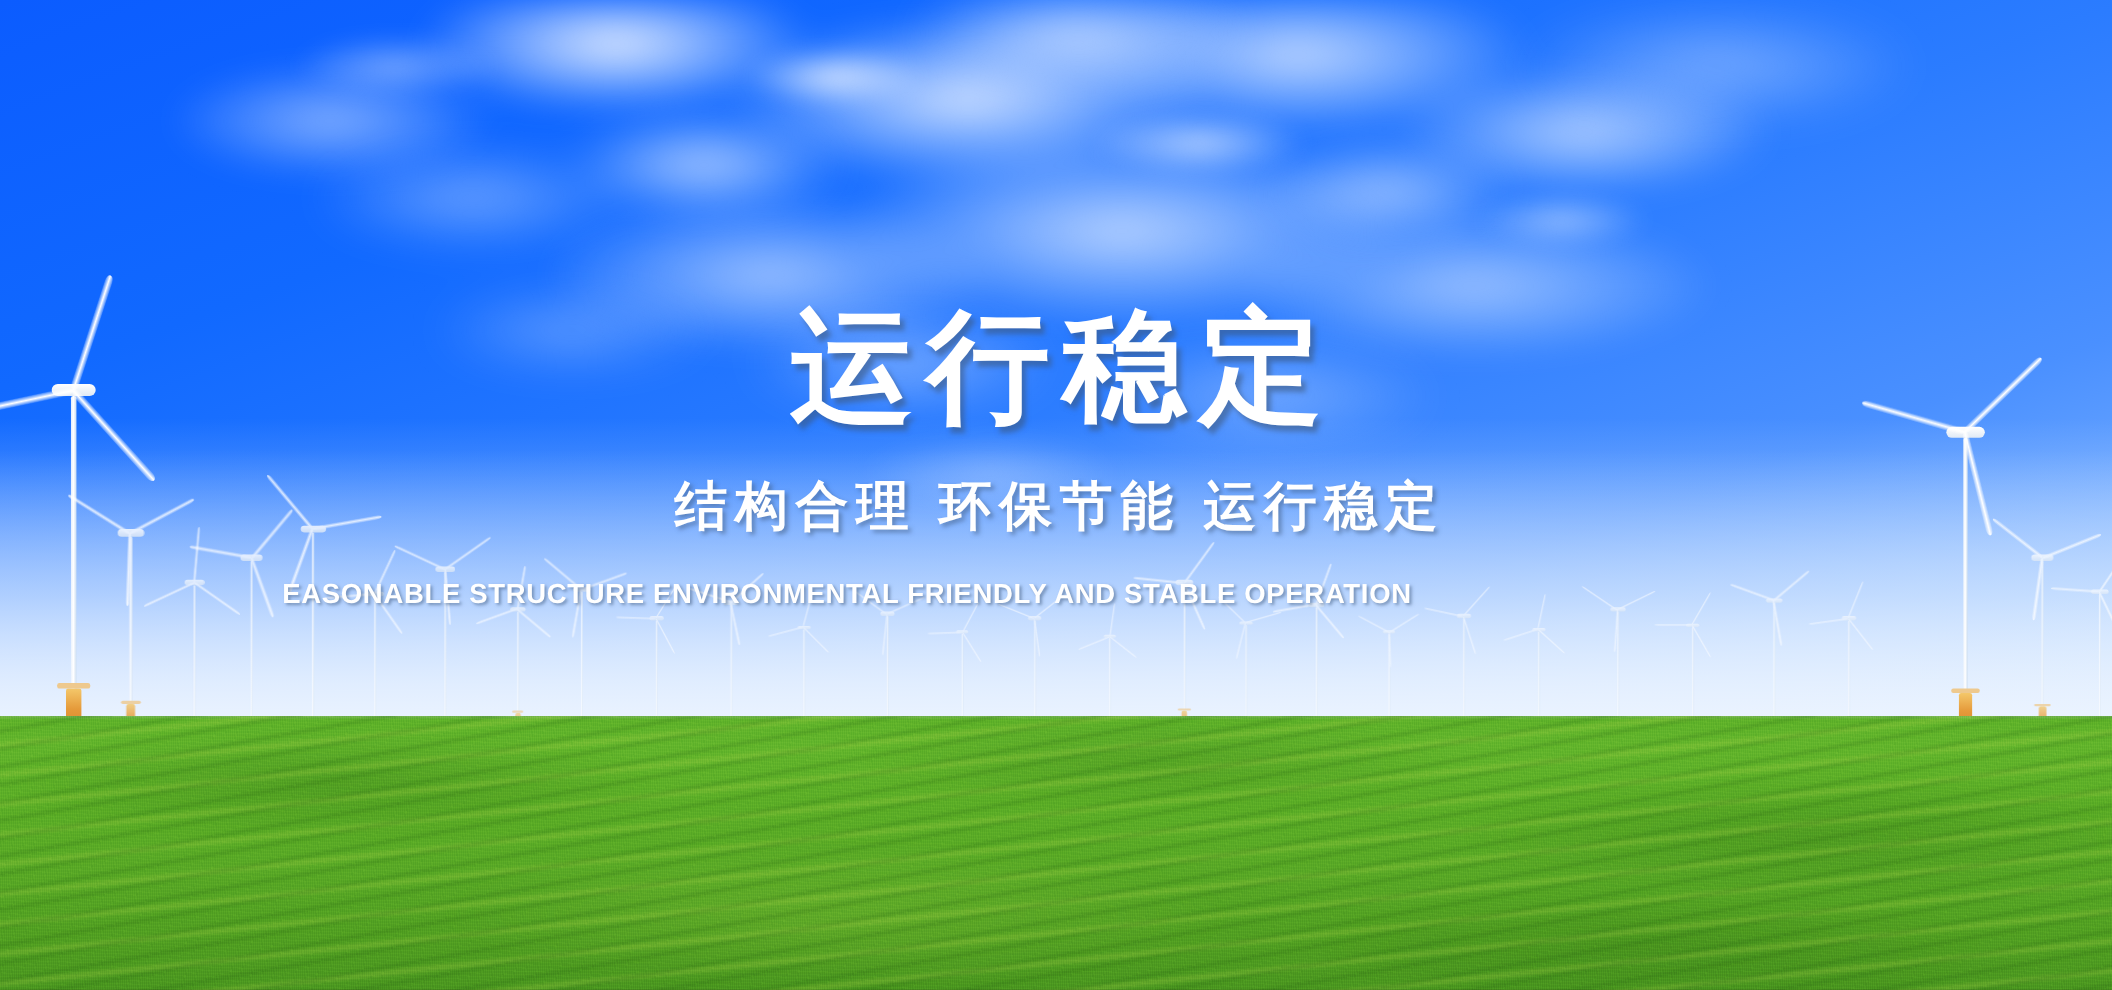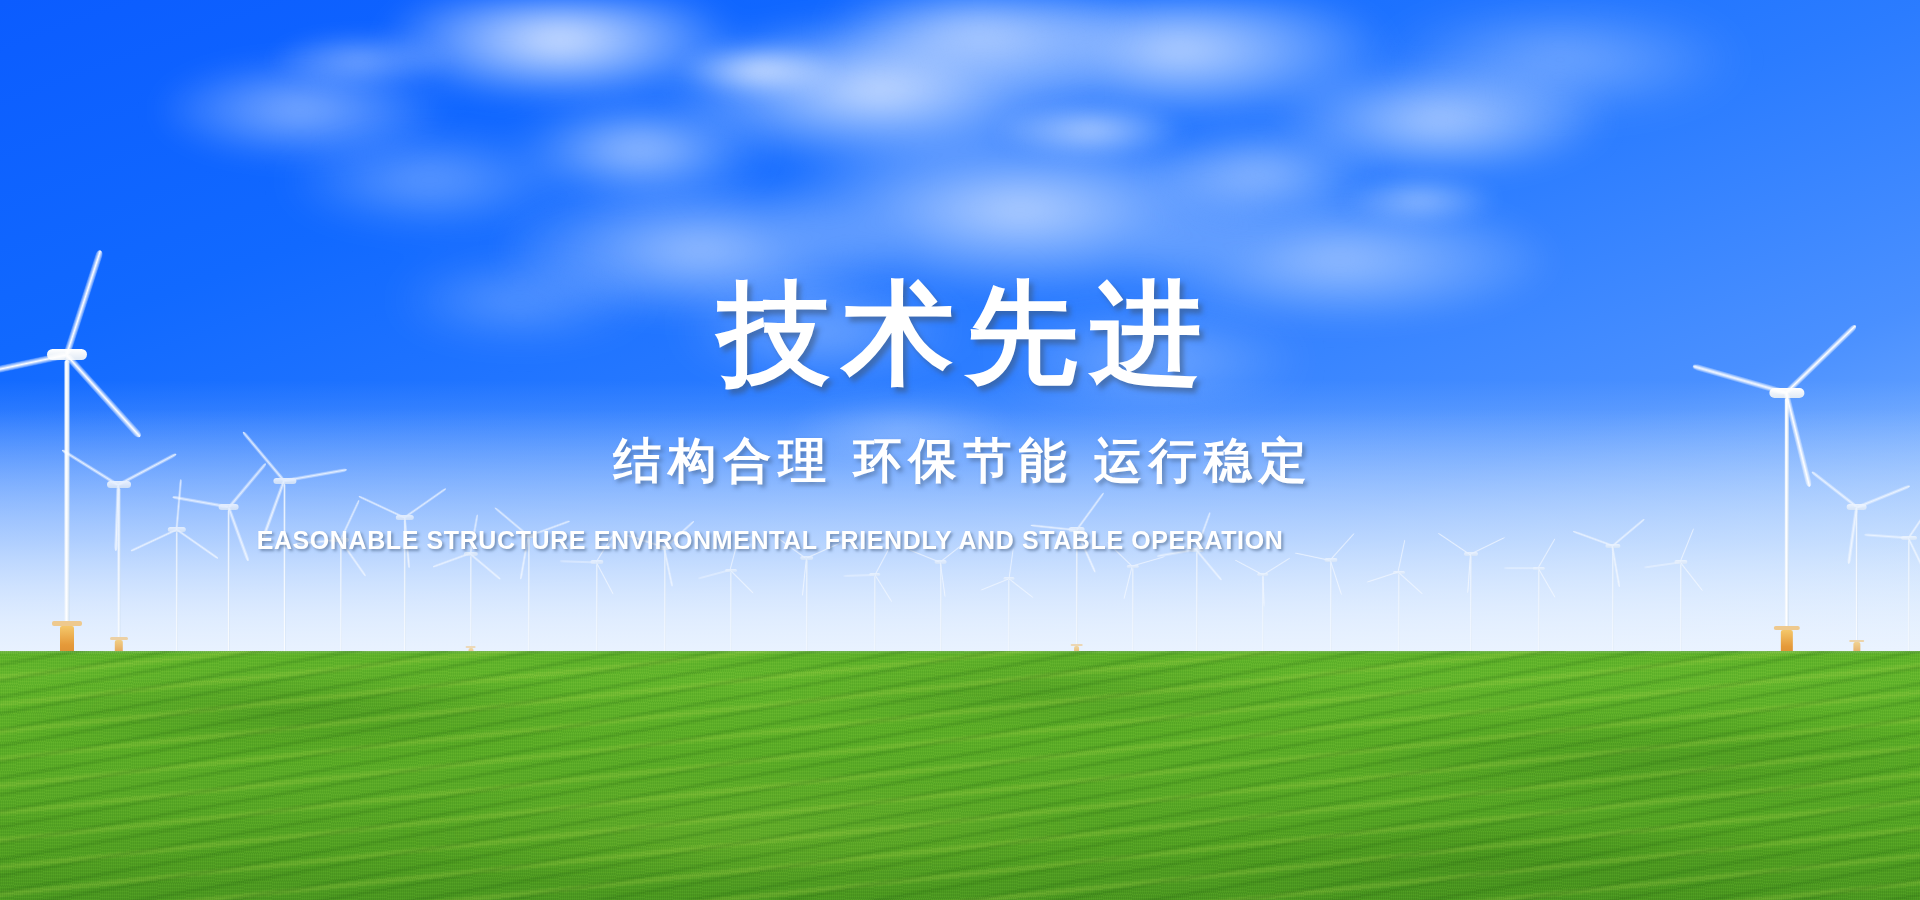--- a/index.html
+++ b/index.html
@@ -459,18 +459,18 @@
     </div>
 
   <div class="ground">
     <div class="horizon-line"></div>
     <div class="grass-patches"></div>
     <div class="grass-streaks"></div>
     <div class="grass-noise"></div>
   </div>
 
   <div class="copy">
-    <div class="headline">技术先进</div>
+    <div class="headline">运行稳定</div>
     <div class="subline">结构合理  环保节能  运行稳定</div>
     <div class="engline">EASONABLE STRUCTURE ENVIRONMENTAL FRIENDLY AND STABLE OPERATION</div>
   </div>
 
 </div>
 
 </body></html>

